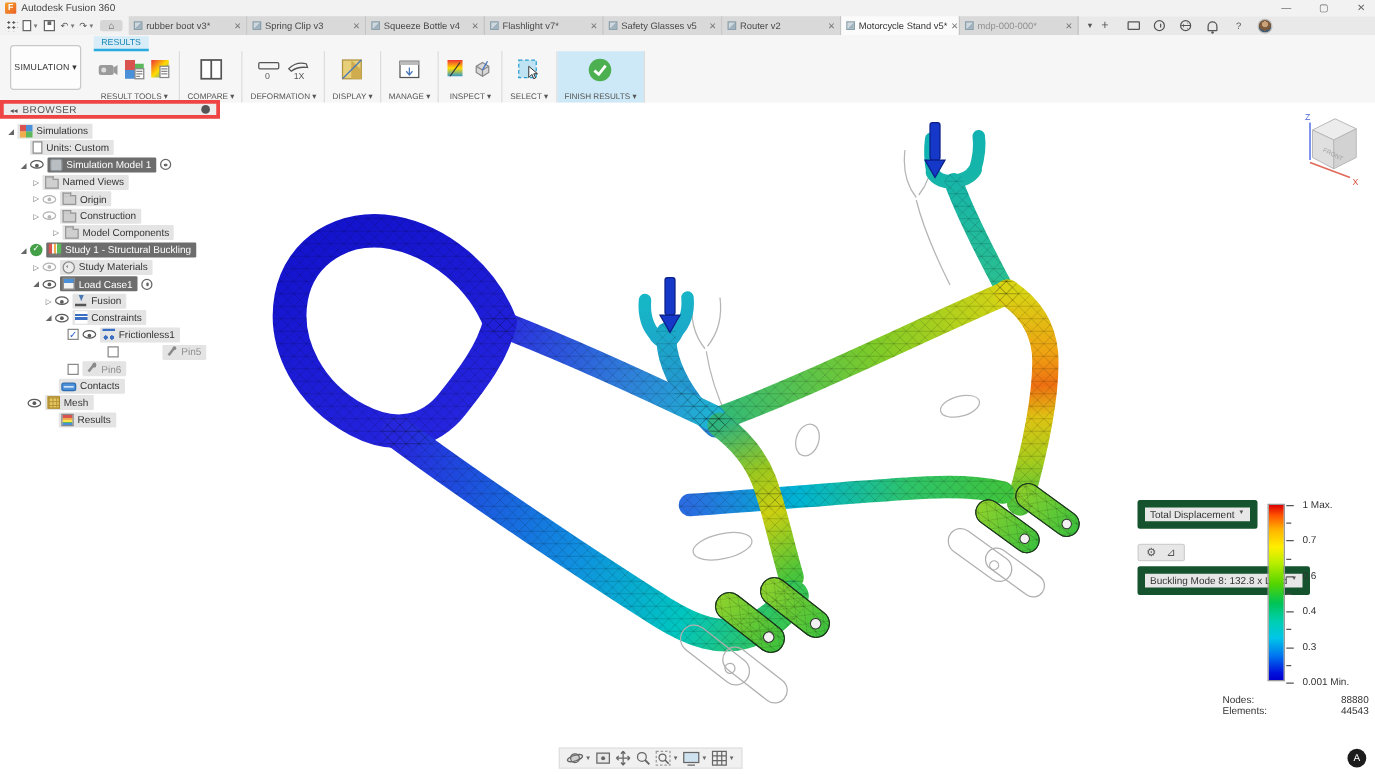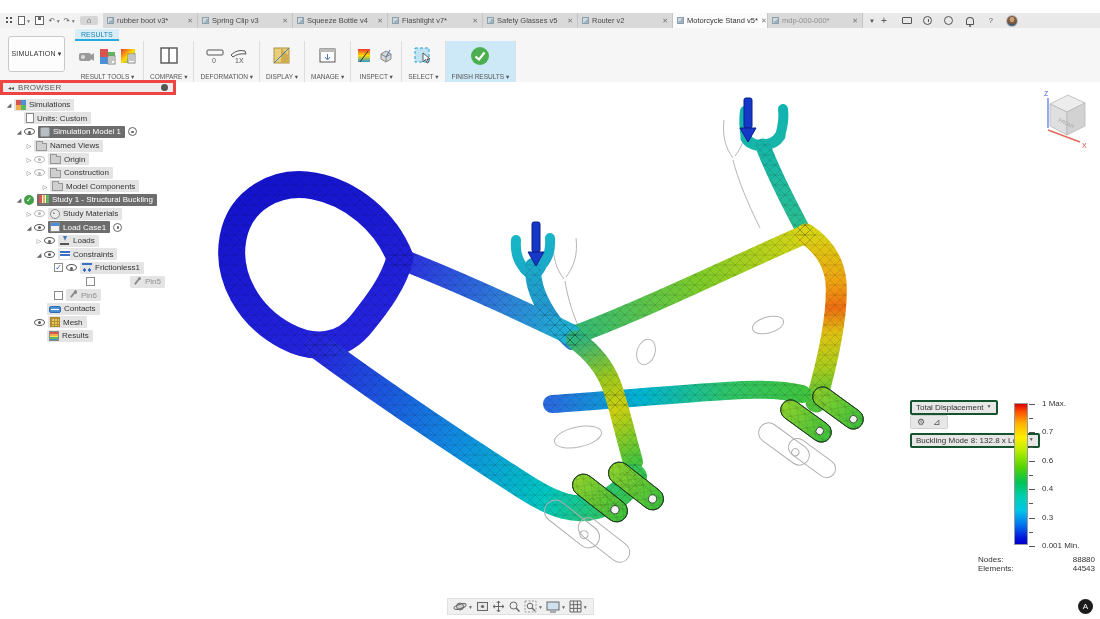--- a/index.html
+++ b/index.html
@@ -99,22 +99,22 @@
   .ic-pin { } .ic-pin::before { content:""; position:absolute; left:4px; top:1px; width:2px; height:7px; background:#8a8a8a; transform:rotate(38deg); }
   .ic-pin::after { content:""; position:absolute; left:5.5px; top:0; width:3.5px; height:3.5px; border-radius:50%; background:#8a8a8a; }
   .ic-contacts { width:12px; height:7px; margin-top:1px; background:#4a90d9; border-radius:2px; border:1px solid #2c6cb0;
     background-image:linear-gradient(#fff 0 0); background-size:8px 1px; background-position:1px 2.5px; background-repeat:no-repeat; }
   .ic-mesh { background:#e5c75b; border:1px solid #a8862a;
     background-image:linear-gradient(#b3903a 1px,transparent 1px),linear-gradient(90deg,#b3903a 1px,transparent 1px); background-size:3px 3px; }
   .ic-results { background:linear-gradient(#d9534f 0 25%,#f0ad4e 25% 48%,#ffe34d 48% 66%,#5cb85c 66% 84%,#4a90d9 84%); border:1px solid #888; }
 
   
   #legend { position:absolute; left:910px; top:400px; width:185px; font-size:8px; color:#333; }
-  .lchip { display:inline-flex; align-items:flex-start; background:#e7e7e7; border:2px solid #14532d; border-radius:2px;
-    padding:1px 4px; margin-bottom:0; white-space:nowrap; }
+  .lchip { display:inline-flex; align-items:flex-start; background:#e7e7e7; border:6px solid #14532d; border-radius:2px;
+    padding:1px 4px; margin-bottom:12px; white-space:nowrap; }
   .lchip .dd { font-size:5px; margin-left:3px; color:#555; }
   #legend-tools { display:inline-flex; gap:8px; background:#e7e7e7; border:1px solid #d0d0d0; border-radius:2px; padding:1px 6px; margin-bottom:4px; }
   #colorbar-wrap { position:absolute; left:104px; top:3px; }
   #colorbar { width:14px; height:142px; border:1px solid #999;
     background:linear-gradient(to bottom,#dd0000 0%,#ff5500 6%,#ffb300 14%,#ffee00 24%,#bbee00 33%,#55d400 45%,#00c455 56%,#00cfae 66%,#00c6e8 76%,#0077f0 86%,#0011dd 96%,#0000cc 100%); position:relative; }
   .tick { position:absolute; left:14px; height:1px; background:#555; }
   .lab { position:absolute; left:132px; width:52px; }
   #counts { position:absolute; left:68px; top:155px; width:117px; }
   .crow { display:flex; justify-content:space-between; }
 
@@ -288,20 +288,29 @@
     </g>
 
     <g fill="#1638c8" stroke="#0a1f88" stroke-width="1">
       <rect x="532" y="222" width="8" height="30" rx="2"></rect>
       <path d="M 528,252 L 544,252 L 536,266 Z"></path>
       <rect x="744" y="98" width="8" height="30" rx="2"></rect>
       <path d="M 740,128 L 756,128 L 748,142 Z"></path>
     </g>
   </svg>
 
+  <div id="titlebar">
+    <div id="fusion-logo">F</div>
+    <span>Autodesk Fusion 360</span>
+    <div id="win-controls">
+      <div class="winbtn">—</div>
+      <div class="winbtn">▢</div>
+      <div class="winbtn">✕</div>
+    </div>
+  </div>
 
   <div id="tabbar">
     <div class="qa-icons">
       <div class="qa">
           <span class="grid9"></span>
         </div>
       <div class="qa">
           <span class="pagei"></span>
           <span class="caret">▼</span>
         </div>
@@ -578,21 +587,21 @@
             <span class="ic ic-loadcase"></span>
             <span>Load Case1</span>
           </span>
           <span class="target"></span>
         </div>
         <div class="trow" style="padding-left: 34px;">
           <span class="arrow">▷</span>
           <span class="eye"></span>
           <span class="chip">
             <span class="ic ic-loads"></span>
-            <span>Loads</span>
+            <span>Fusion</span>
           </span>
         </div>
         <div class="trow" style="padding-left: 34px;">
           <span class="arrow">◢</span>
           <span class="eye"></span>
           <span class="chip">
             <span class="ic ic-constr"></span>
             <span>Constraints</span>
           </span>
         </div>
@@ -622,21 +631,21 @@
           </span>
         </div>
         <div class="trow" style="padding-left: 24px;">
           <span class="arrow"></span>
           <span class="spacer13"></span>
           <span class="chip">
             <span class="ic ic-contacts"></span>
             <span>Contacts</span>
           </span>
         </div>
-        <div class="trow" style="padding-left: 24px;">
+        <div class="trow" style="padding-left: 12px;">
           <span class="arrow"></span>
           <span class="eye"></span>
           <span class="chip">
             <span class="ic ic-mesh"></span>
             <span>Mesh</span>
           </span>
         </div>
         <div class="trow" style="padding-left: 24px;">
           <span class="arrow"></span>
           <span class="spacer13"></span>

